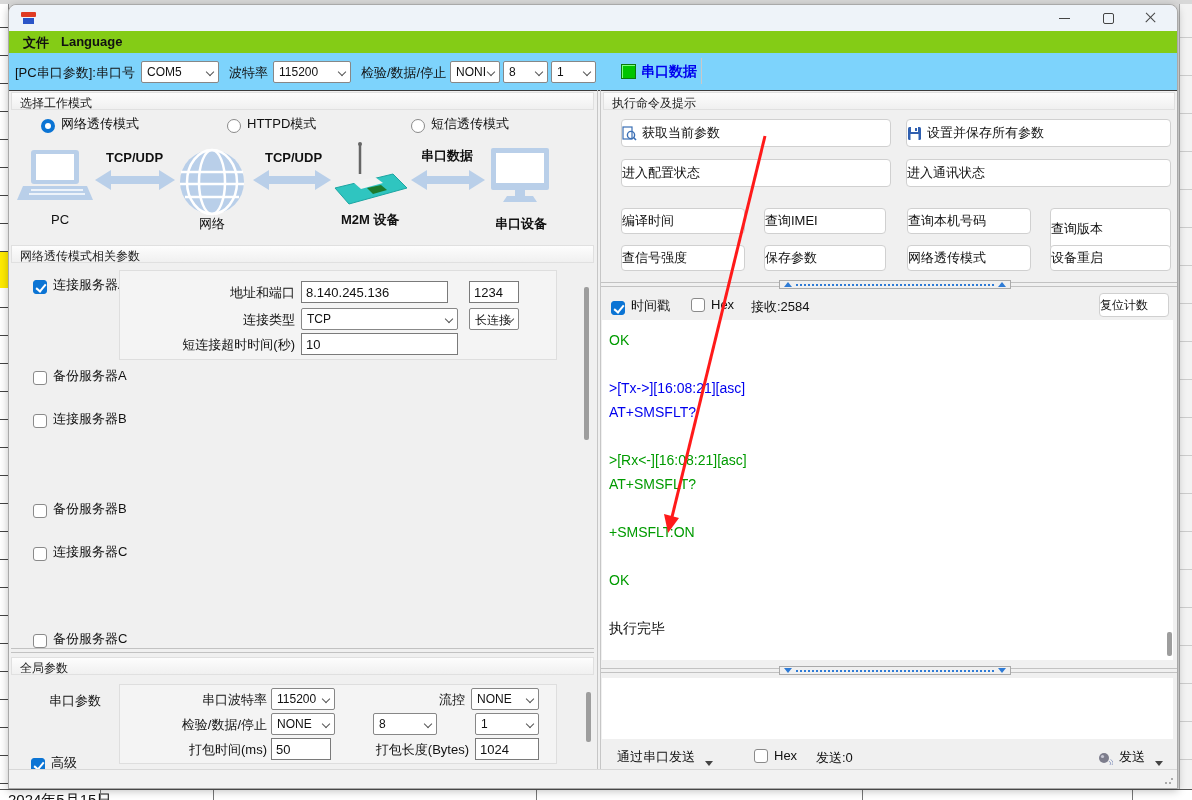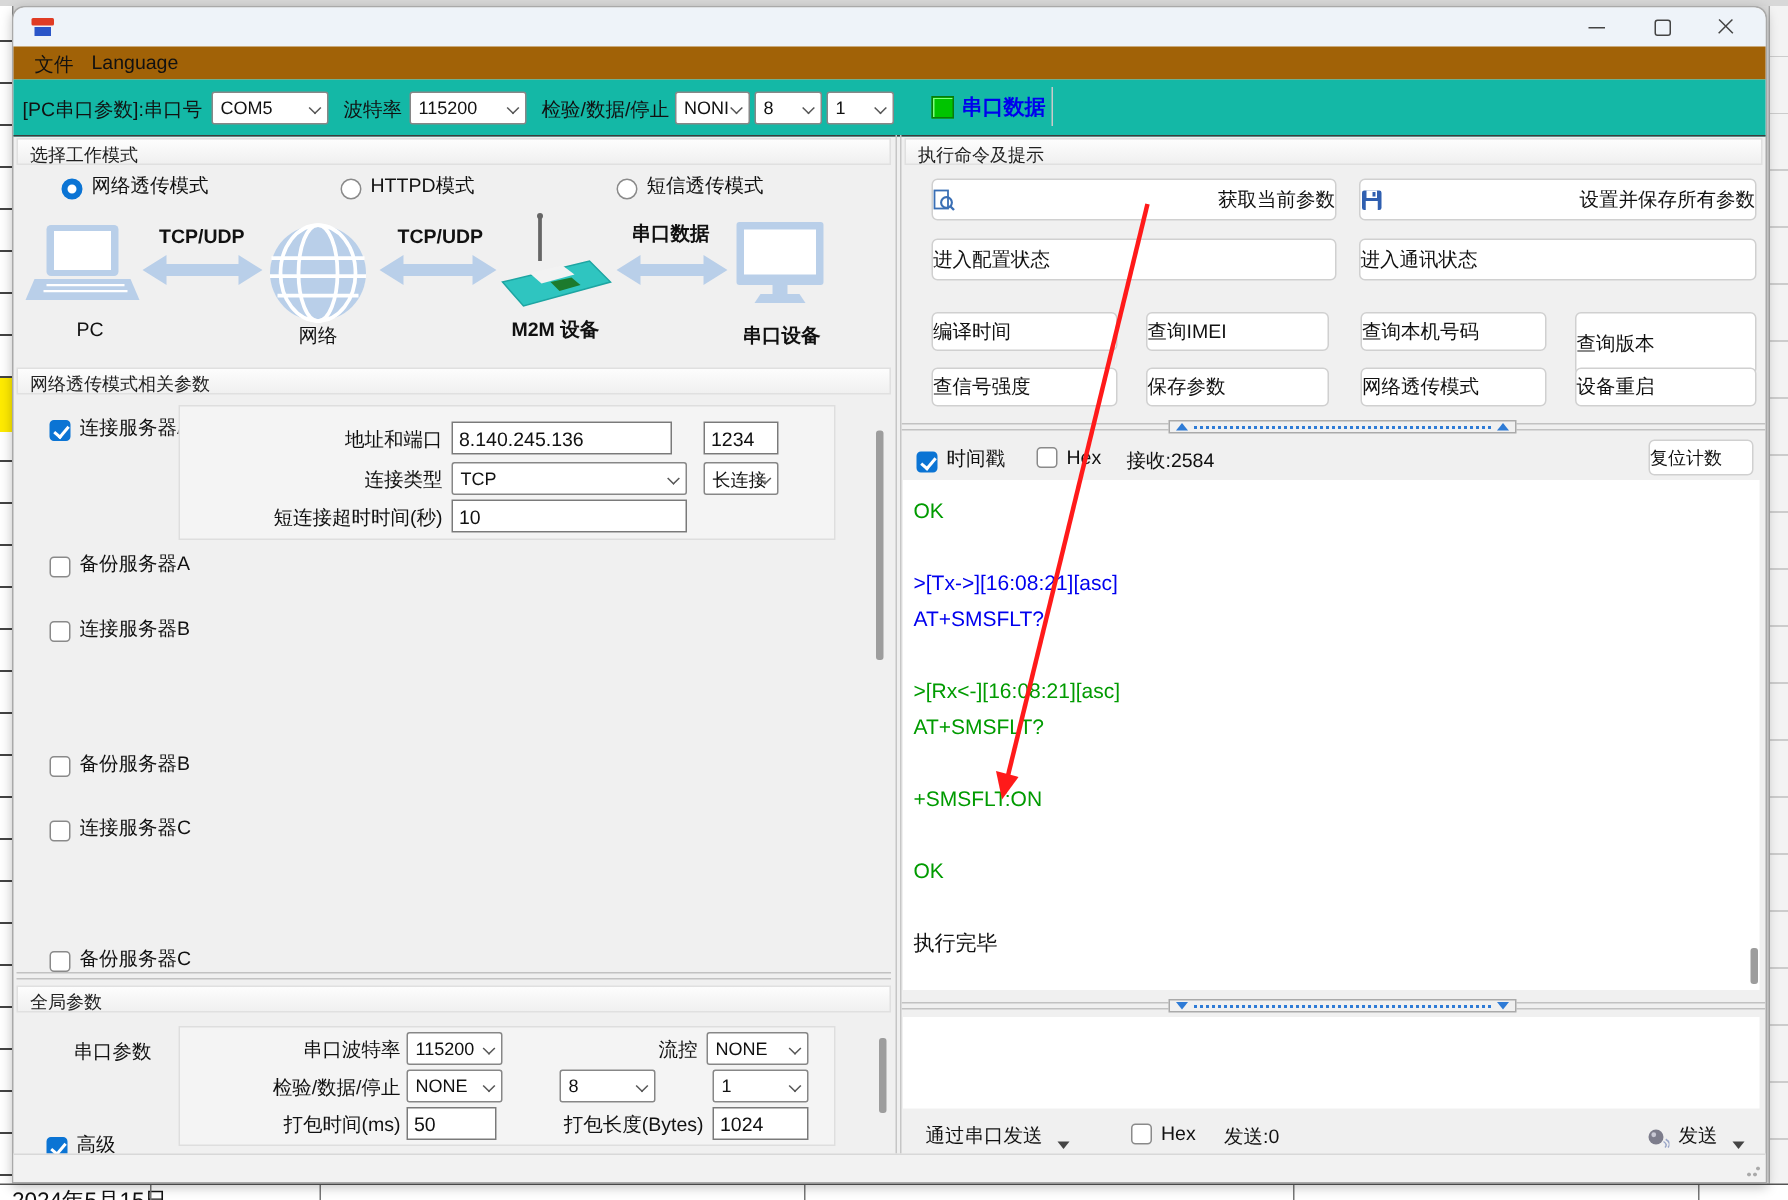--- a/index.html
+++ b/index.html
@@ -24,23 +24,23 @@
   .titlebar{left:0;top:0;right:0;height:26px;background:#eef3f9;border-radius:8px 8px 0 0;}
   .app-icon{position:absolute;left:12px;top:6px;width:16px;height:14px;}
   .app-icon .bar{position:absolute;left:0;top:1px;width:15px;height:5px;background:#e03b24;border-radius:1px;}
   .app-icon .comb{position:absolute;left:2px;top:7px;width:11px;height:6px;background:#2b55c8;}
   .title-text{position:absolute;left:38px;top:6px;font-size:10px;color:#444;margin-top:24px;}
   .winbtn{position:absolute;top:0;width:44px;height:26px;}
   .winbtn .g-min{position:absolute;left:16px;top:13px;width:11px;height:1px;background:#444;}
   .winbtn .g-max{position:absolute;left:16px;top:8px;width:9px;height:9px;border:1px solid #444;border-radius:2px;}
   .winbtn .g-x1,.winbtn .g-x2{position:absolute;left:15px;top:12px;width:13px;height:1.4px;background:#444;}
   .g-x1{transform:rotate(45deg);} .g-x2{transform:rotate(-45deg);}
-  .menubar{left:0;top:26px;right:0;height:22px;background:#a16207;font-size:13px;color:#111;}
+  .menubar{left:0;top:26px;right:0;height:22px;background:#84cc16;font-size:13px;color:#111;font-weight:bold;}
   .menu-item{position:absolute;top:3px;}
-  .toolbar{left:0;top:48px;right:0;height:37px;background:#14b8a6;border-bottom:1px solid #3c3c3c;font-size:13px;color:#111;}
+  .toolbar{left:0;top:48px;right:0;height:37px;background:#7dd3fc;border-bottom:1px solid #3c3c3c;font-size:13px;color:#111;}
   .tb-label{position:absolute;top:11px;}
   .sel{position:absolute;height:22px;box-sizing:border-box;background:#fff;border:1px solid #878787;
     border-radius:2px;font-size:12px;color:#111;padding:3px 16px 0 5px;overflow:hidden;white-space:nowrap;}
   .sel::after{content:"";position:absolute;right:5px;top:7px;width:5px;height:5px;
     border-right:1px solid #555;border-bottom:1px solid #555;transform:rotate(45deg);}
   .txt{position:absolute;height:22px;box-sizing:border-box;background:#fff;border:1px solid #7a7a7a;
     font-size:13px;color:#111;padding:0 4px;font-family:inherit;}
   .led{position:absolute;width:13px;height:13px;background:#00c400;border:1px solid #0a7a0a;
     box-shadow:inset 1px 1px 0 #7dff7d;}
   .closeport{position:absolute;font-size:14px;font-weight:bold;color:#0000ee;}
@@ -61,21 +61,21 @@
   .grp{position:absolute;background:#f4f4f4;border:1px solid #dedede;box-sizing:border-box;}
   .flabel{position:absolute;font-size:13px;color:#111;text-align:right;white-space:nowrap;}
   .sbar{position:absolute;width:5px;background:#9d9d9d;border-radius:2px;}
   .hline{position:absolute;height:1px;background:#c2c2c2;}
   .split-handle{position:absolute;height:9px;box-sizing:border-box;border:1px solid #aaa;background:#f0f0f0;
     display:flex;align-items:center;padding:0 4px;gap:4px;}
   .dotline{flex:1;border-top:2px dotted #2e7bd6;}
   .tri-up{width:0;height:0;border-left:4px solid transparent;border-right:4px solid transparent;border-bottom:5px solid #2e7bd6;}
   .tri-down{width:0;height:0;border-left:4px solid transparent;border-right:4px solid transparent;border-top:5px solid #2e7bd6;}
   .cmdbtn{position:absolute;box-sizing:border-box;background:#fff;border:1px solid #d0d0d0;border-radius:4px;
-    font-size:13px;color:#111;display:flex;align-items:center;justify-content:space-between;gap:5px;white-space:nowrap;}
+    font-size:13px;color:#111;display:flex;align-items:center;justify-content:flex-start;gap:5px;white-space:nowrap;}
   .logarea{position:absolute;background:#fff;font-size:14px;padding:8px 0 0 7px;line-height:24px;overflow:hidden;}
   .lg{height:24px;white-space:nowrap;}
   .lg.gr{color:#009b00;} .lg.bl{color:#0000ee;} .lg.bk{color:#111;}
   .sendarea{position:absolute;background:#fff;}
   .caret-down{display:inline-block;width:0;height:0;border-left:4px solid transparent;border-right:4px solid transparent;border-top:5px solid #444;margin-left:4px;}
   .statusbar{left:0;right:0;bottom:0;height:18px;background:#f2f2f2;border-top:1px solid #d8d8d8;}
   .grip{position:absolute;right:3px;bottom:3px;width:10px;height:10px;
     background:radial-gradient(circle at 2px 8px,#aaa 1px,transparent 1.5px),
                radial-gradient(circle at 6px 8px,#aaa 1px,transparent 1.5px),
                radial-gradient(circle at 8px 4px,#aaa 1px,transparent 1.5px);}

